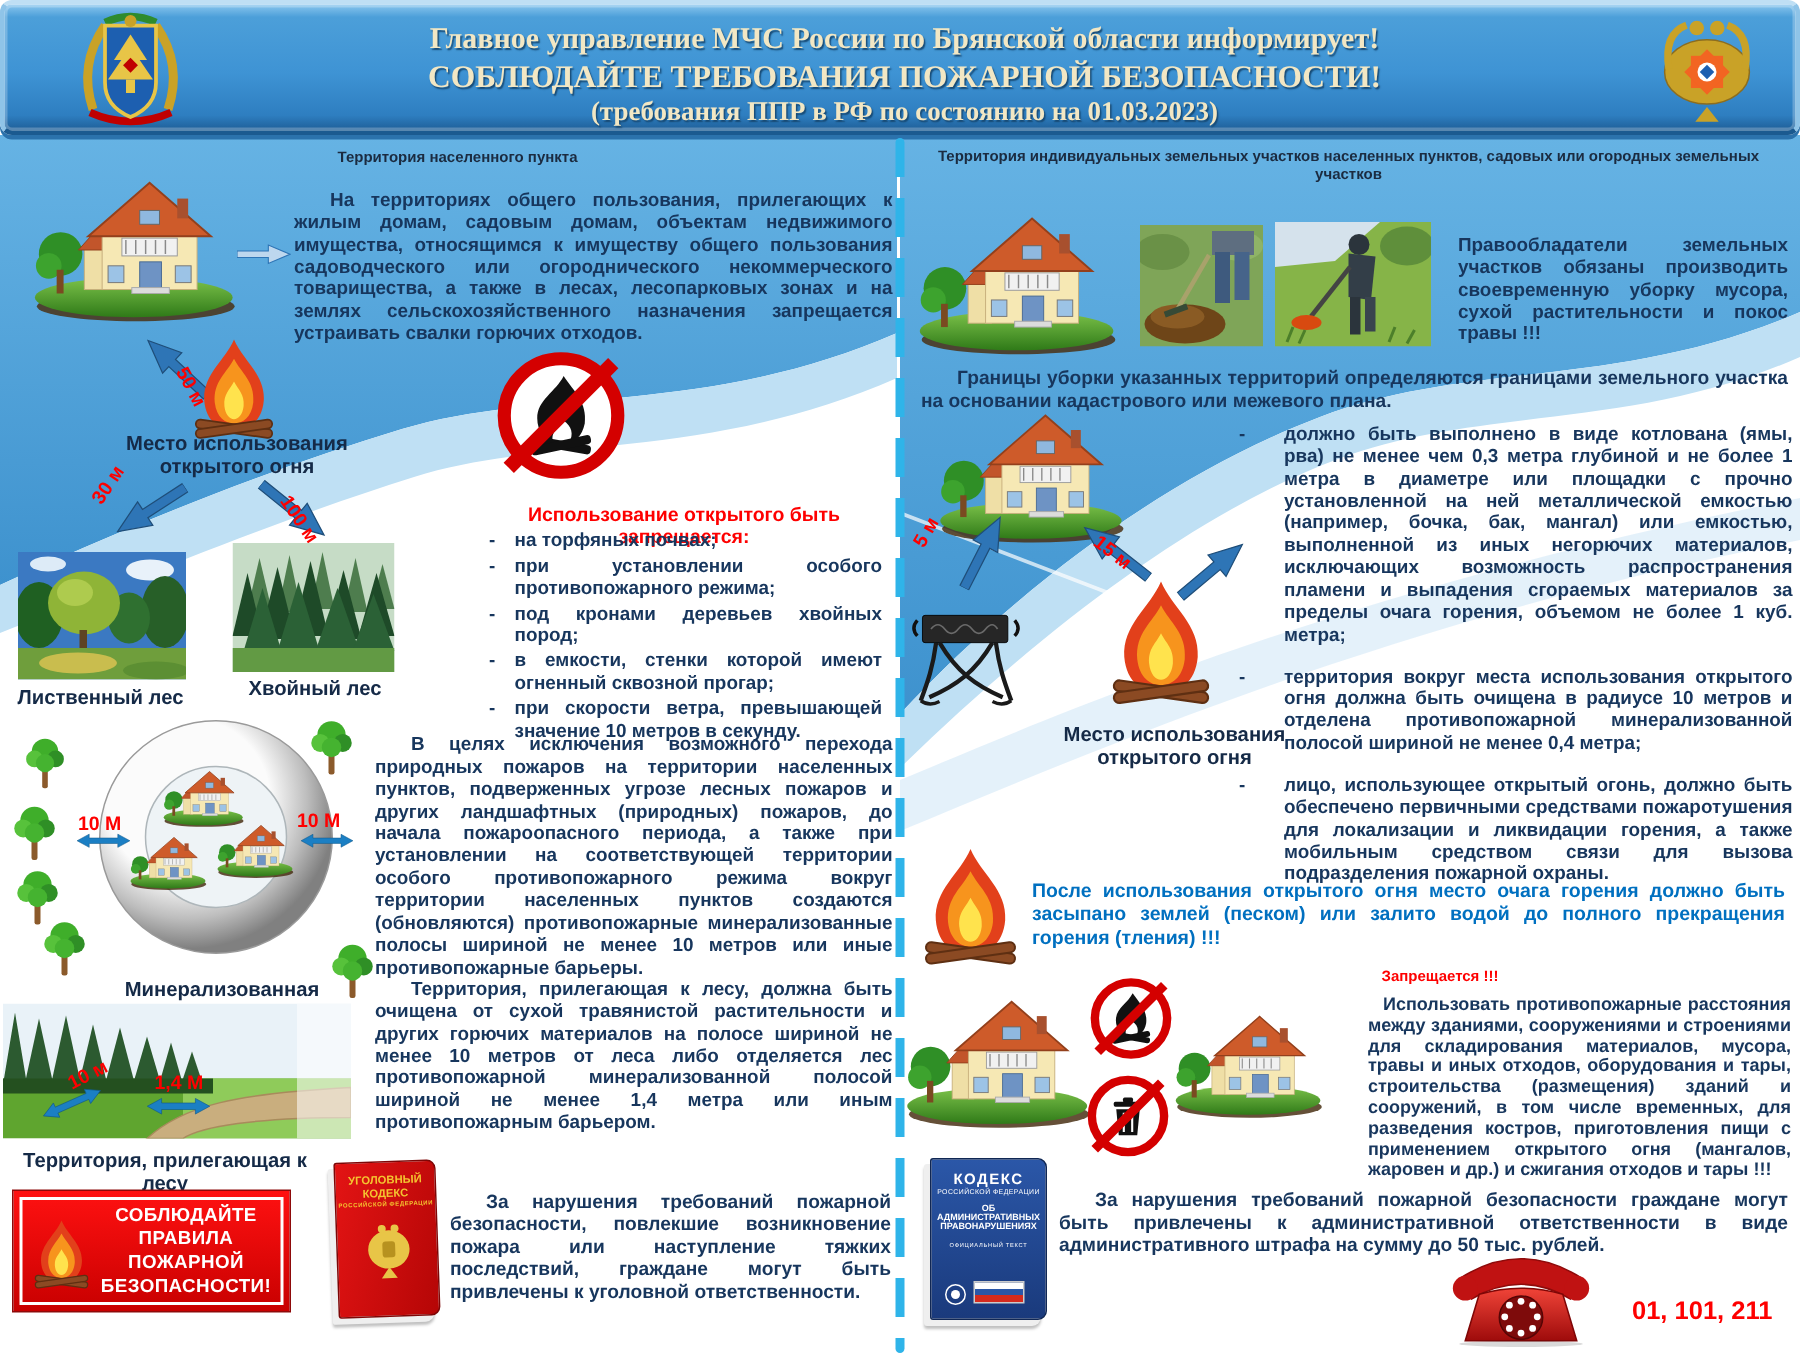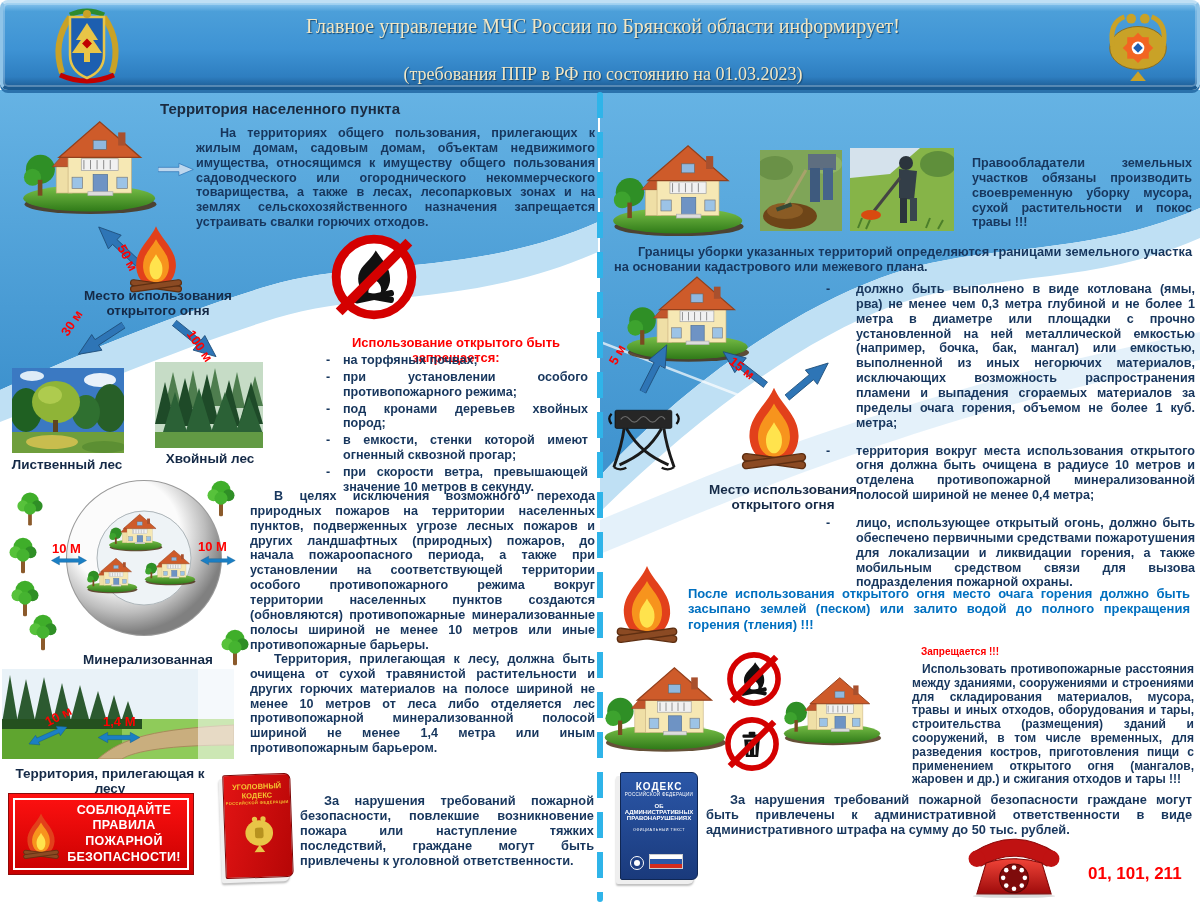--- a/index.html
+++ b/index.html
@@ -3,34 +3,34 @@
 <meta charset="utf-8">
 <style>
 *{margin:0;padding:0;box-sizing:border-box}
 html,body{width:1200px;height:904px;background:#fff}
 body{font-family:"Liberation Sans",sans-serif}
 #poster{position:relative;width:1200px;height:904px;overflow:hidden;background:#fff}
 .abs{position:absolute}
 .t{position:absolute;font-weight:bold;color:#17365D;text-align:justify;line-height:1.18;font-size:12.6px}
 .ind{text-indent:24px}
 .cap{position:absolute;font-weight:bold;color:#152A47;text-align:center;line-height:1.12;font-size:13.5px}
-.h-col{position:absolute;font-weight:bold;color:#1B2B40;line-height:1.2;font-size:15px}
+.h-col{position:absolute;font-weight:bold;color:#1B2B40;text-align:center;line-height:1.2;font-size:10px}
 .dist{position:absolute;font-weight:bold;color:#FE0000;font-size:13px;white-space:nowrap;transform-origin:left center}
 .redtxt{color:#FE0000}
 .li{display:flex;margin-bottom:2px;text-align:justify}
 .li::before{content:"-";flex:0 0 17px}
 .rli{display:flex;margin-bottom:13px;text-align:justify}
 .rli::before{content:"-";flex:0 0 30px}
 
 #hdr{position:absolute;left:0;top:0;width:1200px;height:90px;
  background:linear-gradient(180deg,#8AC6EE 0%,#4C9FD9 10%,#3E93D4 55%,#2E7EC0 88%,#1E5E97 100%);
  border:3px solid;border-color:#BFDFF4 #8FC4E8 #1B5A90 #8FC4E8;border-radius:8px;
  box-shadow:inset 0 0 0 2px rgba(255,255,255,.25), 0 3px 0 #2B72AC}
 .hline{position:absolute;left:150px;width:900px;text-align:center;color:#F2E7C4;
- font-family:"Liberation Serif",serif;font-weight:normal;text-shadow:1px 1px 1px #174a74}
+ font-family:"Liberation Serif",serif;font-weight:bold;text-shadow:1px 1px 1px #174a74}
 
 #divider{position:absolute;left:597px;top:92px;width:6px;height:810px;
  background:repeating-linear-gradient(180deg,#2FB4E9 0 26px,transparent 26px 40px);border-radius:3px}
 
 #redbanner{position:absolute;left:8px;top:793px;width:186px;height:82px;
  background:linear-gradient(180deg,#F11,#C80000);border:1px solid #8E0A0A;display:flex;align-items:center}
 #redbanner .inner{position:absolute;inset:4px;border:2px solid #fff}
 #redbanner .btxt{position:relative;margin-left:52px;width:126px;text-align:center;color:#fff;
  font-weight:bold;font-size:12.5px;line-height:1.25;letter-spacing:.3px}
 
@@ -170,20 +170,21 @@
       <path d="M10,68 Q37,80 64,68" stroke="#C00000" stroke-width="5" fill="none"></path>
       <path d="M20,8 Q37,0 54,8" stroke="#2E8B2E" stroke-width="5" fill="none"></path>
       <path d="M20,10 H54 V48 Q54,64 37,71 Q20,64 20,48 Z" fill="#1D5FB0" stroke="#E8C547" stroke-width="2.5"></path>
       <polygon points="37,16 26,33 48,33" fill="#E8C547"></polygon>
       <polygon points="37,24 22,46 52,46" fill="#E8C547"></polygon>
       <rect x="34" y="46" width="6" height="9" fill="#E8C547"></rect>
       <rect x="33.5" y="33" width="7" height="7" transform="rotate(45 37 36.5)" fill="#C00000"></rect>
       <circle cx="37" cy="7" r="4" fill="#C9A227"></circle>
     </svg>
     <div class="hline" style="top:12px;font-size:20px">Главное управление МЧС России по Брянской области информирует!</div>
+    <div class="hline" style="top:36px;font-size:21px">СОБЛЮДАЙТЕ ТРЕБОВАНИЯ ПОЖАРНОЙ БЕЗОПАСНОСТИ!</div>
     <div class="hline" style="top:61px;font-size:18px">(требования ППР в РФ по состоянию на 01.03.2023)</div>
     <svg class="abs" style="left:1102px;top:4px" width="66" height="78" viewBox="0 0 64 80">
       <ellipse cx="32" cy="42" rx="29" ry="22" fill="#C9A227" stroke="#8C6D1F"></ellipse>
       <path d="M6,40 Q2,16 18,10 M58,40 Q62,16 46,10" stroke="#C9A227" stroke-width="5" fill="none"></path>
       <circle cx="25" cy="12" r="5" fill="#C9A227"></circle>
         <circle cx="39" cy="12" r="5" fill="#C9A227"></circle>
       <polygon points="32,66 24,76 40,76" fill="#C9A227"></polygon>
       <rect x="21" y="31" width="22" height="22" fill="#F26522"></rect>
       <rect x="21" y="31" width="22" height="22" transform="rotate(45 32 42)" fill="#F26522"></rect>
       <circle cx="32" cy="42" r="6.5" fill="#fff"></circle>
@@ -371,20 +372,21 @@
     <svg class="abs" style="left:17px;top:36px" width="34" height="44" viewBox="0 0 64 80">
       <ellipse cx="32" cy="40" rx="26" ry="24" fill="#E8C547"></ellipse>
       <circle cx="24" cy="14" r="5" fill="#E8C547"></circle>
         <circle cx="40" cy="14" r="5" fill="#E8C547"></circle>
       <polygon points="32,62 22,76 42,76" fill="#E8C547"></polygon>
       <rect x="24" y="30" width="16" height="20" rx="4" fill="#B7921F"></rect>
     </svg>
   </div>
   <p class="t ind" style="left:300px;top:793px;width:294px;font-size:12.8px">За нарушения требований пожарной безопасности, повлекшие возникновение пожара или наступление тяжких последствий, граждане могут быть привлечены к уголовной ответственности.</p>
 
+  <div class="h-col" style="left:606px;top:99px;width:586px">Территория индивидуальных земельных участков населенных пунктов, садовых или огородных земельных участков</div>
 
   <svg class="abs" style="left:608px;top:139px" width="142" height="100" viewBox="0 0 220 150">
       <use href="#house"></use>
     </svg>
   <svg class="abs" style="left:760px;top:150px" width="82" height="81" viewBox="0 0 82 81">
     <rect width="82" height="81" fill="#7FA558"></rect>
     <ellipse cx="15" cy="18" rx="18" ry="12" fill="#6A9147"></ellipse>
       <ellipse cx="66" cy="14" rx="16" ry="10" fill="#8FB367"></ellipse>
     <rect x="48" y="4" width="28" height="16" fill="#5E6E80"></rect>
     <rect x="50" y="18" width="10" height="34" fill="#3E5A7E"></rect>

